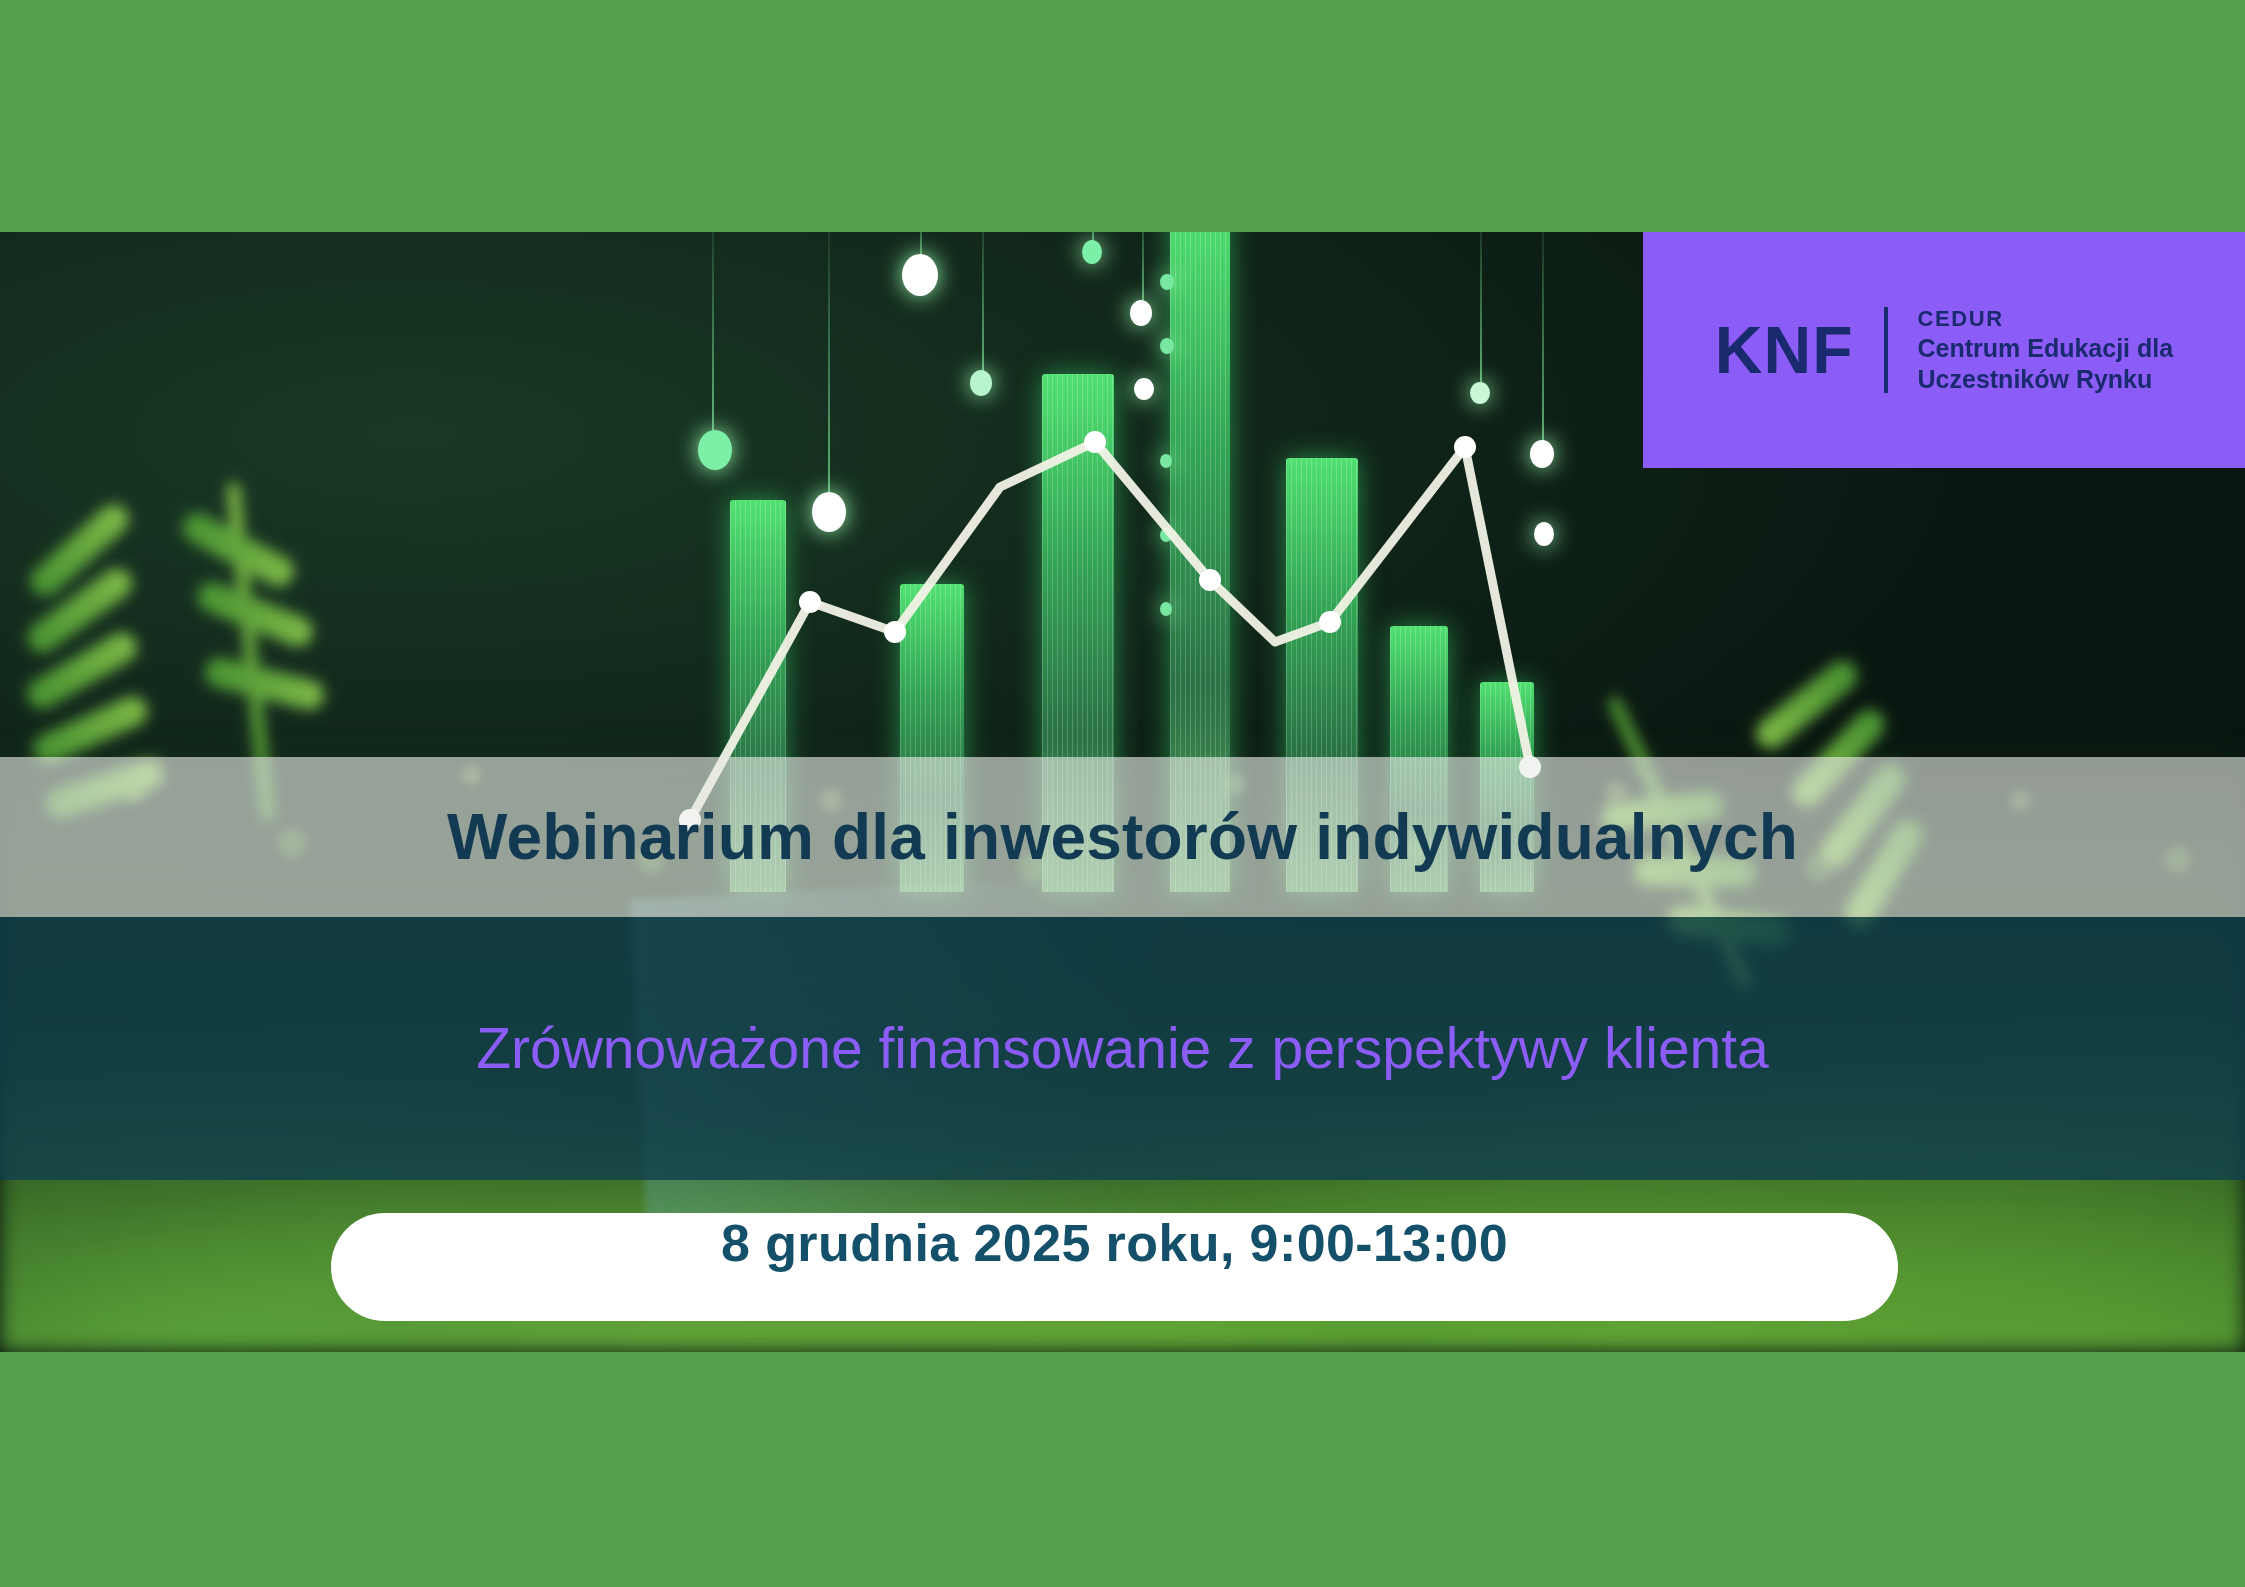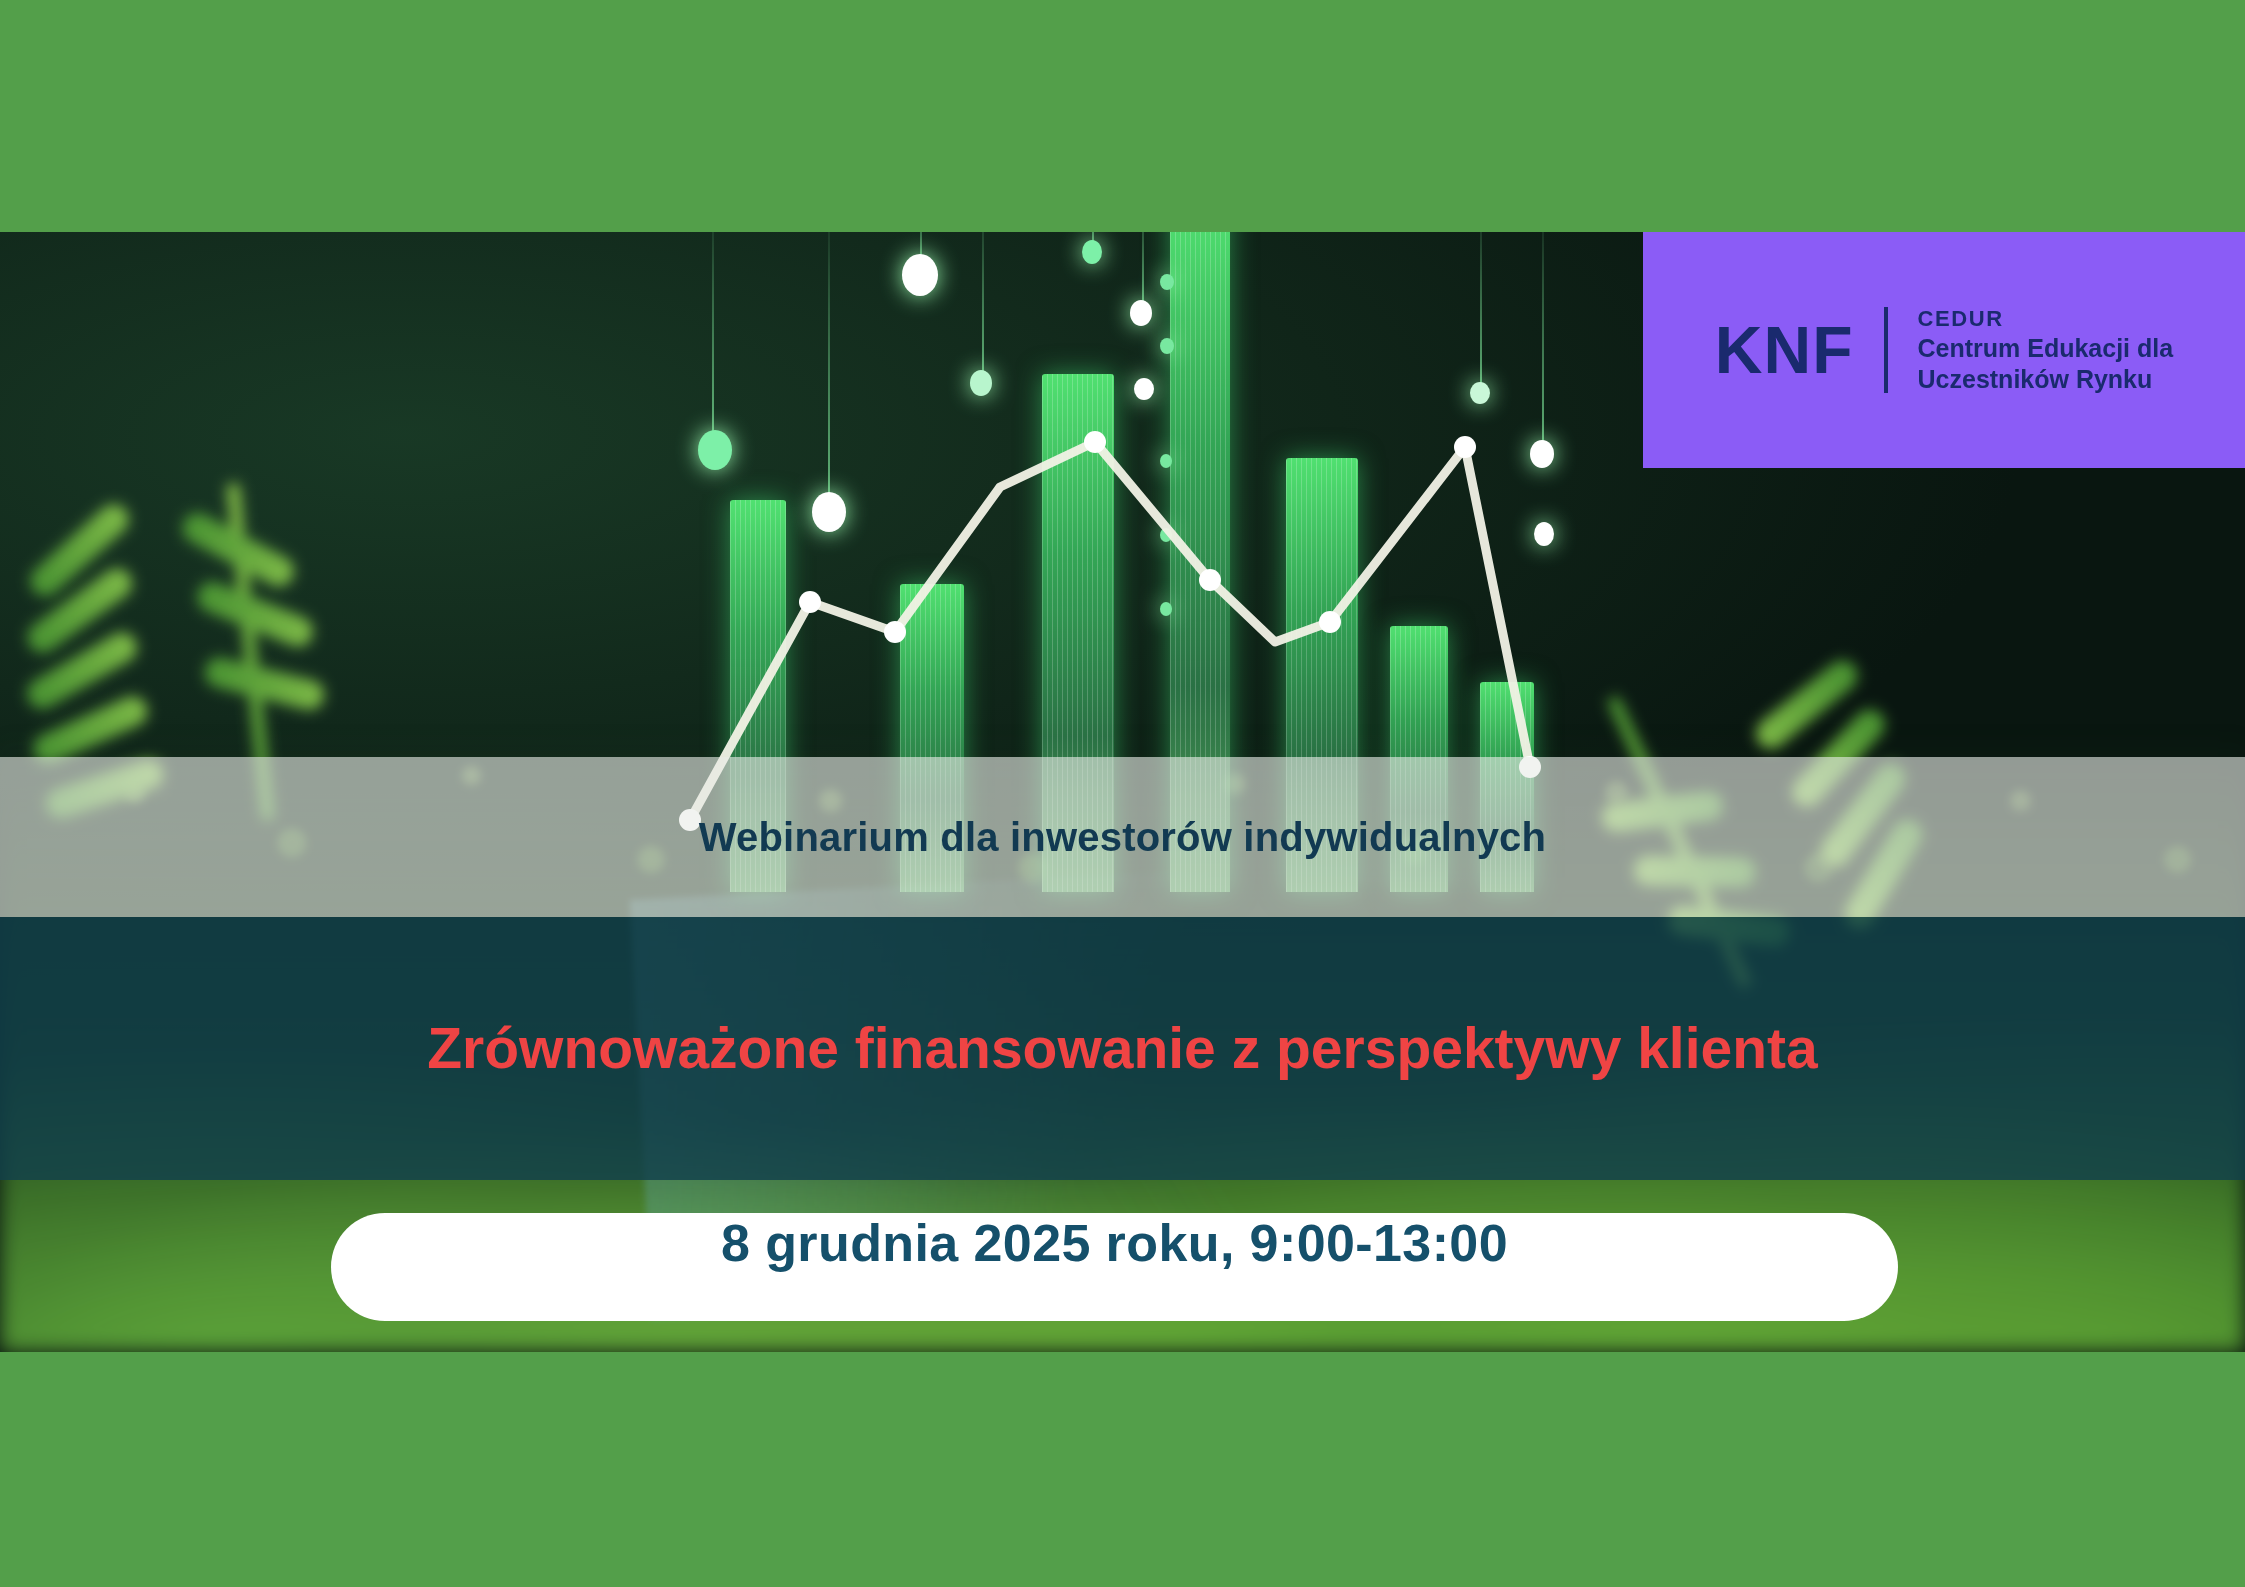--- a/index.html
+++ b/index.html
@@ -219,43 +219,43 @@
     left: 0;
     top: 525px;
     width: 2245px;
     height: 160px;
     background: rgba(232, 236, 230, 0.62);
     display: flex;
     align-items: center;
     justify-content: center;
   }
   #subtitle {
-    font-size: 40px;
+    font-size: 64px;
     font-weight: 700;
     color: #123a52;
     letter-spacing: 0.2px;
     white-space: nowrap;
   }
 
   #band-dark {
     position: absolute;
     left: 0;
     top: 685px;
     width: 2245px;
     height: 263px;
     background: rgba(16, 62, 76, 0.80);
     display: flex;
     flex-direction: column;
     align-items: center;
     justify-content: center;
   }
   .headline-line {
     font-size: 57px;
-    font-weight: 700;
-    color: #ef4444;
+    font-weight: 400;
+    color: #8b5cf6;
     line-height: 1.18;
     white-space: nowrap;
     text-align: center;
   }
 
   
   #date-pill {
     position: absolute;
     left: 331px;
     top: 981px;

